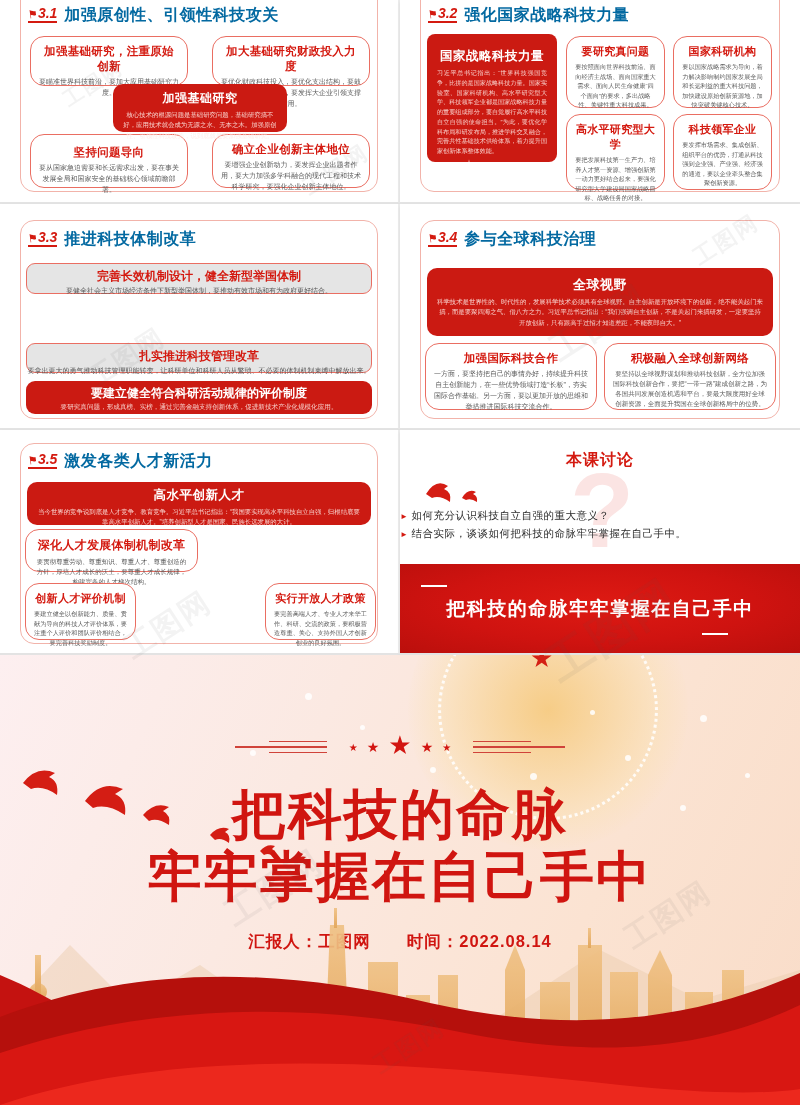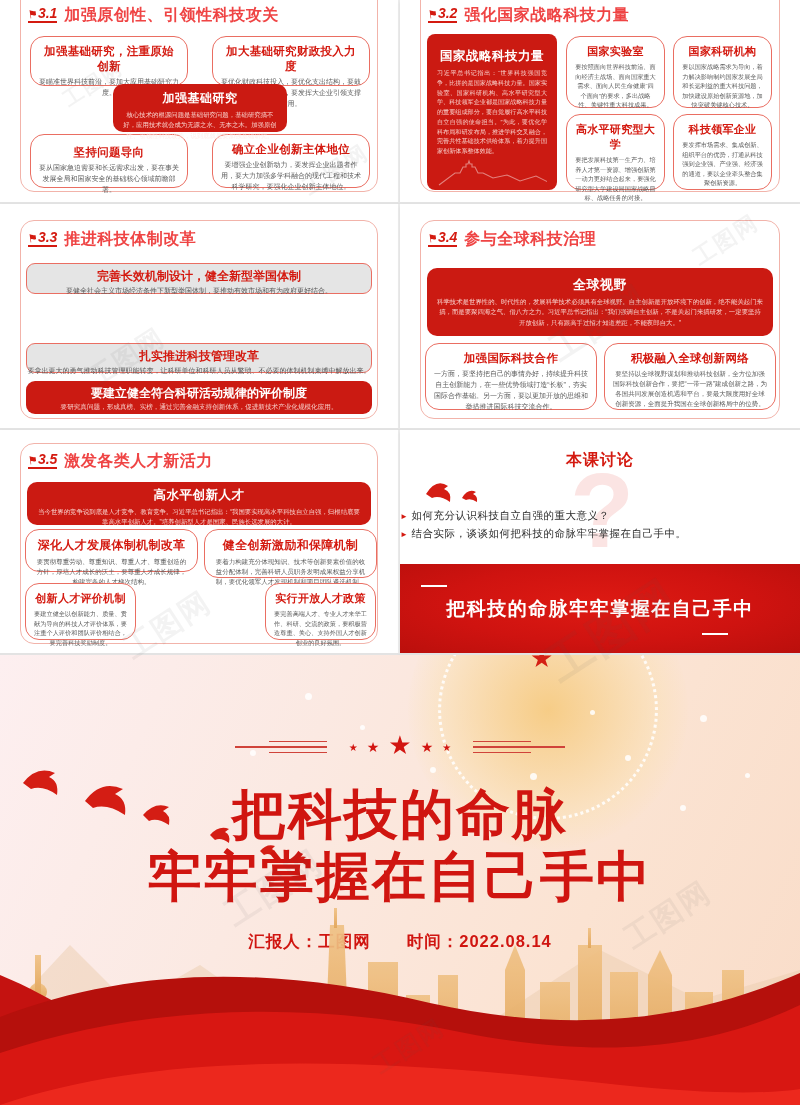--- a/index.html
+++ b/index.html
@@ -15,21 +15,21 @@
           border-bottom:2px solid #e3e3e3; box-shadow:0 2px 3px rgba(0,0,0,.08); }
   .col-l { border-right:2px solid #ececec; }
   .frame { position:absolute; left:20px; right:20px; border:1px solid #f2b3aa; border-radius:14px; pointer-events:none; }
   .f-top-cut { top:-14px; bottom:10px; }
   .f-row2 { top:16px; bottom:9px; }
   .f-row3 { top:13px; bottom:9px; }
   .sl-head { position:absolute; display:flex; align-items:flex-end; gap:7px; z-index:3; }
   .numwrap { display:flex; align-items:flex-end; border-bottom:2px solid #d41a10; padding-bottom:1px; }
   .flag { color:#d41a10; font-size:11px; line-height:1; transform:rotate(-8deg); }
   .num  { color:#d41a10; font-weight:bold; font-size:14px; line-height:1; font-style:italic; }
-  .sl-title { color:#ef4444; font-weight:bold; font-size:16px; letter-spacing:.5px; line-height:1; }
+  .sl-title { color:#0369a1; font-weight:bold; font-size:16px; letter-spacing:.5px; line-height:1; }
   
   .pbox { position:absolute; border:1.5px solid #ea6e62; border-radius:14px; background:#fff;
           padding:7px 8px 4px; text-align:center; }
   .pbox h4 { color:#d41a10; font-size:11.5px; margin-bottom:3px; letter-spacing:.3px; }
   .pbox p  { color:#5a5a5a; font-size:7px; line-height:1.55; }
   .rbox { position:absolute; background:#cb1a12; border-radius:10px; color:#fff;
           padding:6px 10px 4px; text-align:center; }
   .rbox h4 { font-size:12px; margin-bottom:3px; letter-spacing:.5px; }
   .rbox p  { font-size:6.4px; line-height:1.6; color:rgba(255,235,230,.88); }
   .band { position:absolute; left:26px; right:26px; border-radius:9px; text-align:center; padding-top:4px; }
@@ -119,29 +119,29 @@
 
   <section class="cell">
     <div class="frame f-top-cut"></div>
     <div class="sl-head" style="top:6px; left:28px;">
       <span class="numwrap">
           <span class="flag">⚑</span>
           <span class="num">3.2</span>
         </span>
       <span class="sl-title">强化国家战略科技力量</span>
     </div>
-    <div class="rbox" style="left:27px; top:34px; width:130px; height:156px; border-radius:8px; padding-top:14px;">
+    <div class="rbox" style="left:27px; top:34px; width:130px; height:128px; border-radius:8px; padding-top:14px;">
       <h4 style="font-size:12.5px;">国家战略科技力量</h4>
       <p style="text-align:justify; font-size:6.1px;">习近平总书记指出：“世界科技强国竞争，比拼的是国家战略科技力量。国家实验室、国家科研机构、高水平研究型大学、科技领军企业都是国家战略科技力量的重要组成部分，要自觉履行高水平科技自立自强的使命担当。”为此，要优化学科布局和研发布局，推进学科交叉融合，完善共性基础技术供给体系，着力提升国家创新体系整体效能。</p>
       <svg width="110" height="30" viewBox="0 0 110 30" style="opacity:.45; margin-top:1px;">
         <path d="M2 28 L18 16 h5 l3-6 h3 v-3 h2 l1-3 1 3 h2 v3 h3 l3 6 h5 l10 5 14-3 13 6 16-5 12 6" stroke="#fff" fill="none" stroke-width="1.1"></path>
       </svg>
     </div>
     <div class="pbox" style="left:166px; top:36px; width:99px; height:72px;">
-      <h4 style="font-size:11px;">国家实验室</h4>
+      <h4 style="font-size:11px;">要研究真问题</h4>
       <p style="font-size:6.2px;">要按照面向世界科技前沿、面向经济主战场、面向国家重大需求、面向人民生命健康“四个面向”的要求，多出战略性、关键性重大科技成果。</p>
     </div>
     <div class="pbox" style="left:273px; top:36px; width:99px; height:72px;">
       <h4 style="font-size:11px;">国家科研机构</h4>
       <p style="font-size:6.2px;">要以国家战略需求为导向，着力解决影响制约国家发展全局和长远利益的重大科技问题，加快建设原始创新策源地，加快突破关键核心技术。</p>
     </div>
     <div class="pbox" style="left:166px; top:114px; width:99px; height:76px;">
       <h4 style="font-size:11px;">高水平研究型大学</h4>
       <p style="font-size:6.2px;">要把发展科技第一生产力、培养人才第一资源、增强创新第一动力更好结合起来，要强化研究型大学建设同国家战略目标、战略任务的对接。</p>
     </div>
@@ -206,24 +206,20 @@
         </span>
       <span class="sl-title">激发各类人才新活力</span>
     </div>
     <div class="rbox" style="left:27px; right:27px; top:52px; height:43px; padding-top:5px;">
       <h4 style="font-size:12.5px;">高水平创新人才</h4>
       <p>当今世界的竞争说到底是人才竞争、教育竞争。习近平总书记指出：“我国要实现高水平科技自立自强，归根结底要靠高水平创新人才。”培养创新型人才是国家、民族长远发展的大计。</p>
     </div>
     <div class="pbox" style="left:25px; top:99px; width:173px; height:43px;">
       <h4 style="font-size:12px;">深化人才发展体制机制改革</h4>
       <p style="font-size:6.5px;">要贯彻尊重劳动、尊重知识、尊重人才、尊重创造的方针，厚培人才成长的沃土，要尊重人才成长规律，构建完备的人才梯次结构。</p>
-    </div>
-    <div class="pbox" style="left:204px; top:99px; width:173px; height:49px;">
-      <h4 style="font-size:12px;">健全创新激励和保障机制</h4>
-      <p style="font-size:6.5px;">要着力构建充分体现知识、技术等创新要素价值的收益分配体制，完善科研人员职务发明成果权益分享机制，要优化领军人才发现机制和项目团队遴选机制。</p>
     </div>
     <div class="pbox" style="left:25px; top:153px; width:111px; height:57px;">
       <h4 style="font-size:11px;">创新人才评价机制</h4>
       <p style="font-size:6.2px;">要建立健全以创新能力、质量、贡献为导向的科技人才评价体系，要注重个人评价和团队评价相结合，要完善科技奖励制度。</p>
     </div>
     <div class="pbox" style="left:265px; top:153px; width:111px; height:57px;">
       <h4 style="font-size:11px;">实行开放人才政策</h4>
       <p style="font-size:6.2px;">要完善高端人才、专业人才来华工作、科研、交流的政策，要积极营造尊重、关心、支持外国人才创新创业的良好氛围。</p>
     </div>
   </section>

